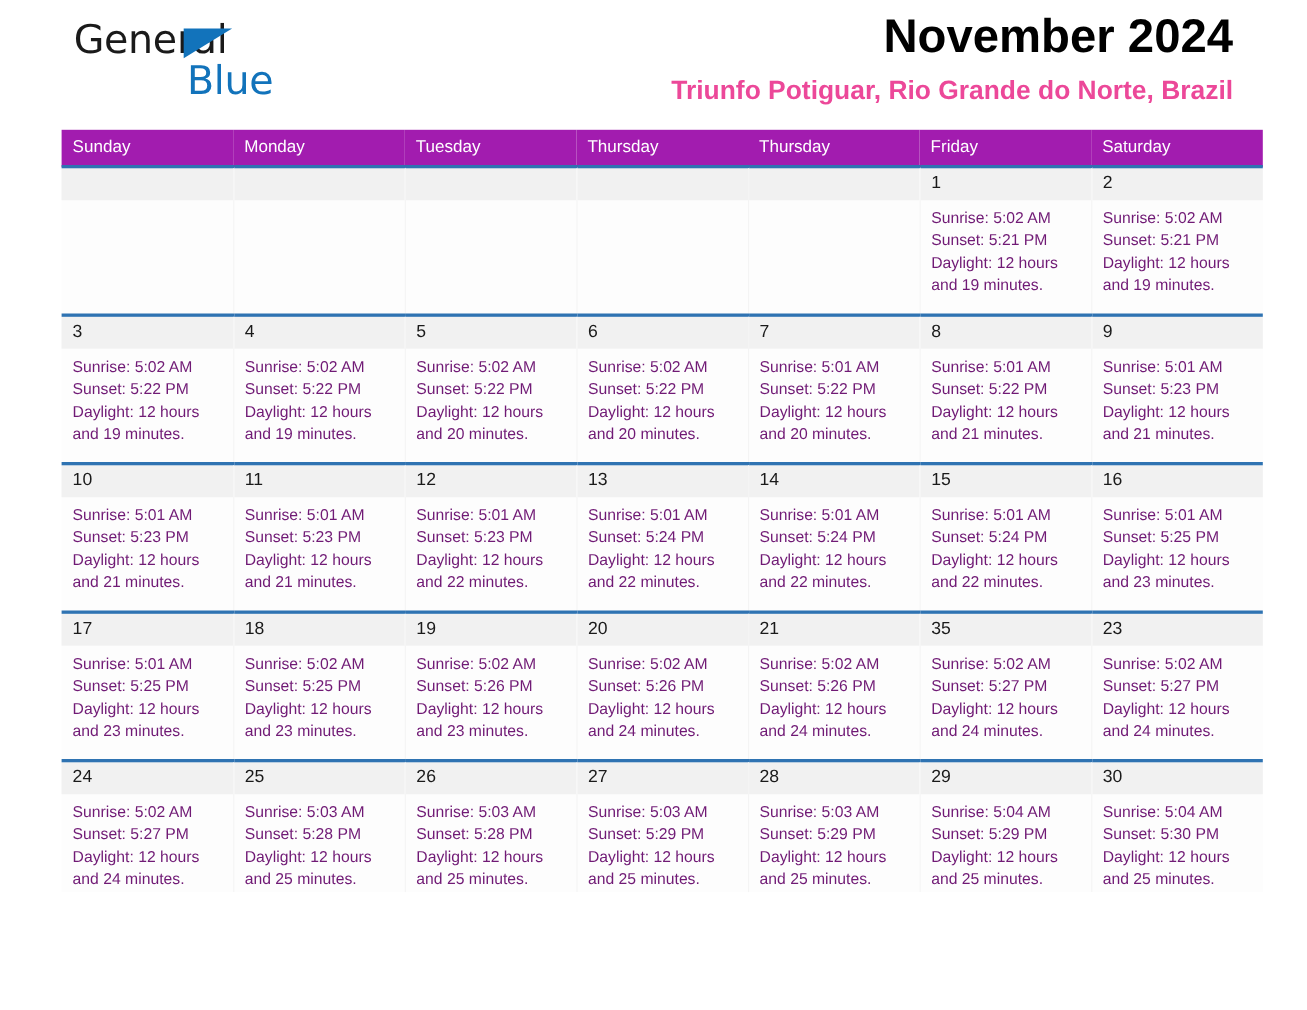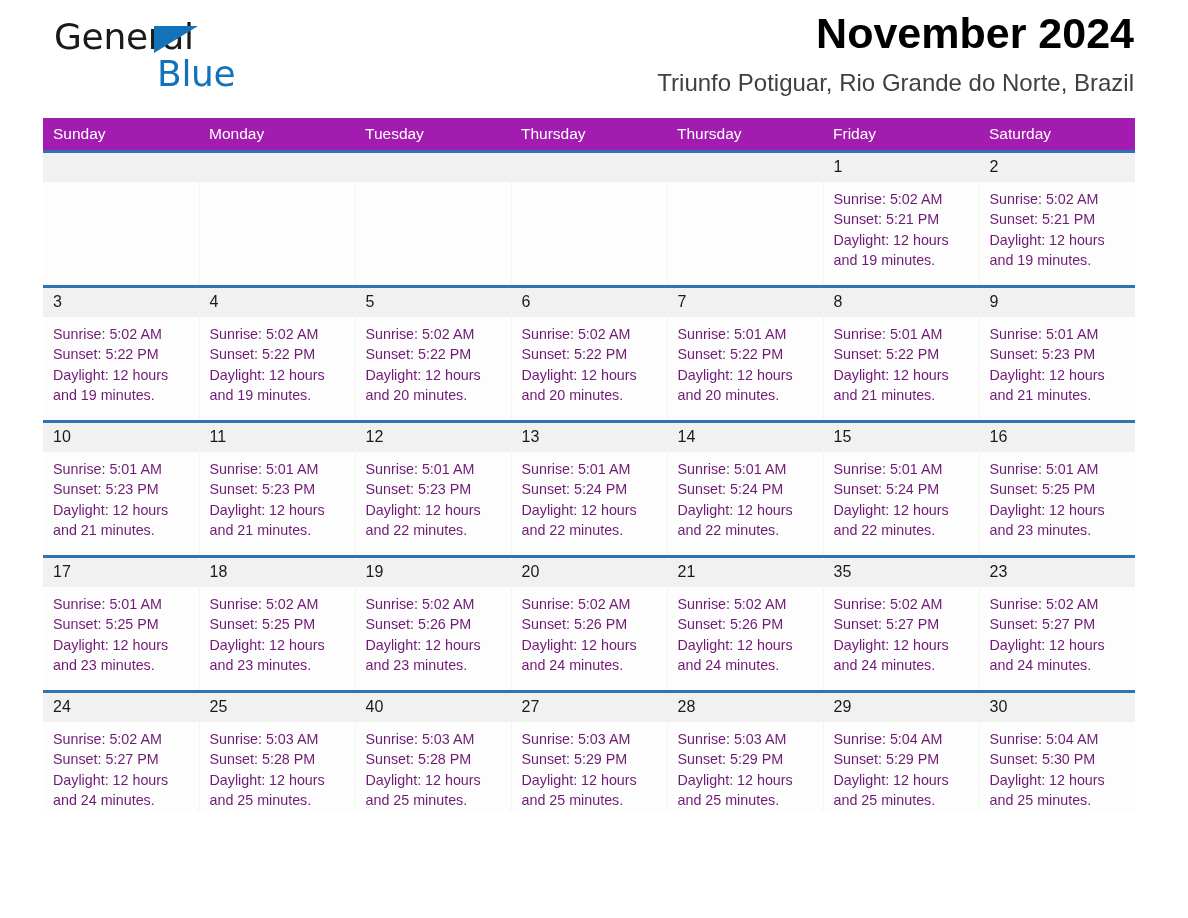--- a/index.html
+++ b/index.html
@@ -12,21 +12,21 @@
     height: 918px;
     font-family: "Liberation Sans", sans-serif;
     color: #000000;
     overflow: hidden;
   }
   .page {
     position: relative;
     width: 1188px;
     height: 918px;
     box-sizing: border-box;
-    padding: 0 43px;
+    padding: 0 56px;
   }
 
   
   .topbar {
     position: relative;
     height: 118px;
   }
   .brand {
     position: absolute;
     left: 11px;
@@ -72,22 +72,22 @@
   }
   .month-title {
     font-size: 43px;
     font-weight: 700;
     color: #000;
     line-height: 1.28;
     white-space: nowrap;
   }
   .location-title {
     font-size: 24px;
-    font-weight: 400;
-    color: #404040;
+    font-weight: 700;
+    color: #ec4899;
     line-height: 1.3;
     margin-top: 6px;
     white-space: nowrap;
   }
 
   
   .calendar {
     width: 1092px;
     border-collapse: collapse;
     table-layout: fixed;
@@ -412,21 +412,21 @@
           </td>
           <td class="">
             <div class="daynum">25</div>
             <div class="cellbody">
               <div>Sunrise: 5:03 AM</div>
               <div>Sunset: 5:28 PM</div>
               <div class="daylight">Daylight: 12 hours and 25 minutes.</div>
             </div>
           </td>
           <td class="">
-            <div class="daynum">40</div>
+            <div class="daynum">26</div>
             <div class="cellbody">
               <div>Sunrise: 5:03 AM</div>
               <div>Sunset: 5:28 PM</div>
               <div class="daylight">Daylight: 12 hours and 25 minutes.</div>
             </div>
           </td>
           <td class="">
             <div class="daynum">27</div>
             <div class="cellbody">
               <div>Sunrise: 5:03 AM</div>

